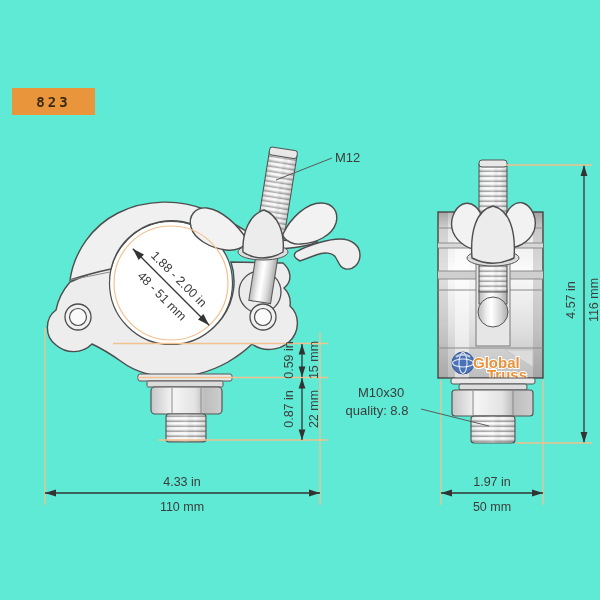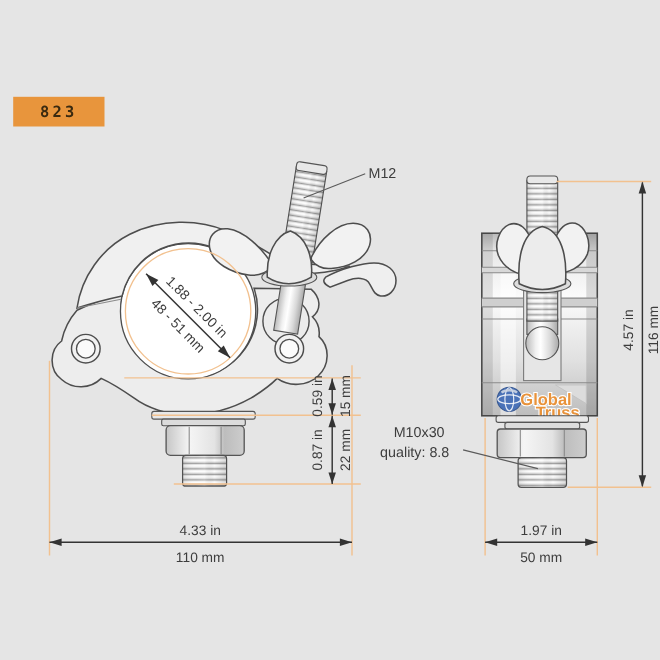--- a/index.html
+++ b/index.html
@@ -1,16 +1,16 @@
 <!DOCTYPE html>
 <html><head>
 <meta charset="utf-8">
 <style>
   html,body{margin:0;padding:0;background:#fff;}
-  .stage{position:relative;width:600px;height:600px;background:#e5e5e5;overflow:hidden;
+  .stage{position:relative;width:600px;height:600px;background:#5eead4;overflow:hidden;
          font-family:"Liberation Sans",sans-serif;}
   .badge{position:absolute;left:12px;top:88px;width:83px;height:27px;background:#E8953C;
          color:#3A2A10;font-family:"DejaVu Sans Mono",monospace;font-weight:bold;
          font-size:14px;letter-spacing:3px;display:flex;align-items:center;justify-content:center;}
   svg{position:absolute;left:0;top:0;}
   .dimtxt{font-size:12.5px;fill:#3d3d3d;}
   .lbltxt{font-size:13px;fill:#3d3d3d;}
   .ext{stroke:#F2C18F;stroke-width:1.3;fill:none;}
   .dim{stroke:#333333;stroke-width:1.3;fill:none;}
   .arr{fill:#333333;stroke:none;}

